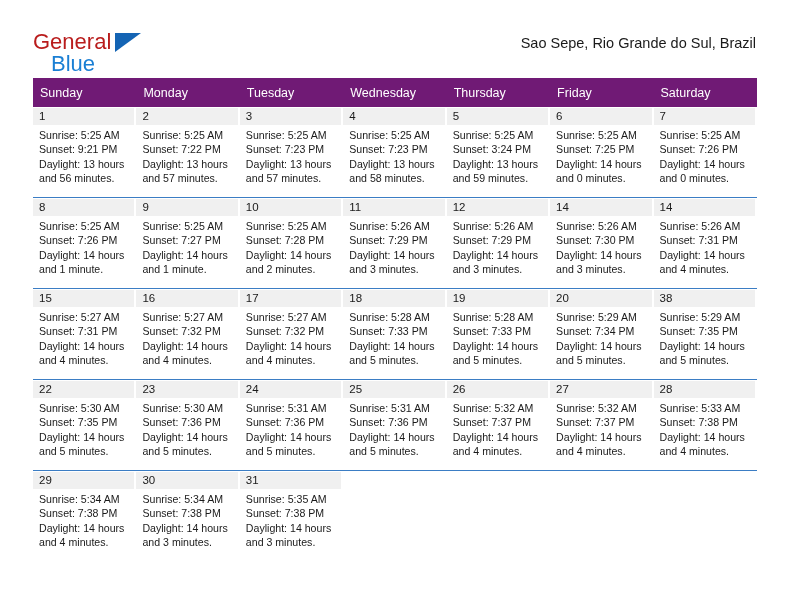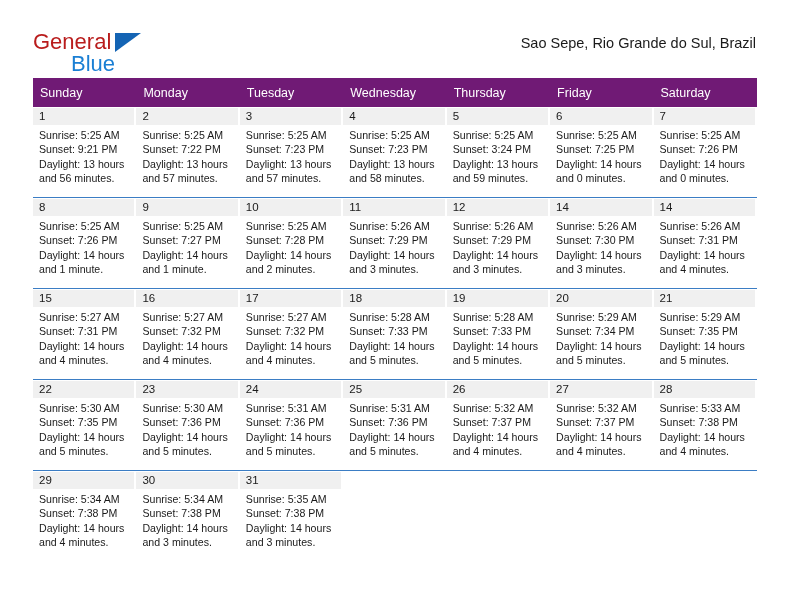--- a/index.html
+++ b/index.html
@@ -52,21 +52,21 @@
     top: 5px;
     width: 0;
     height: 0;
     border-left: 26px solid #1464b4;
     border-bottom: 19px solid transparent;
   }
   .logo-blue {
     font-size: 22px;
     color: #1a7fd4;
     line-height: 24px;
-    margin-left: 38px;
+    margin-left: 18px;
     display: block;
     margin-top: -2px;
     font-family: "Liberation Sans", sans-serif;
   }
   .title-block {
     text-align: right;
     flex: 1 1 auto;
     padding-right: 1px;
   }
   .cal-title {
@@ -394,21 +394,21 @@
                 <div class="daybody">
                   <div>Sunrise: 5:29 AM</div>
                   <div>Sunset: 7:34 PM</div>
                   <div>Daylight: 14 hours</div>
                   <div>and 5 minutes.</div>
                 </div>
               </div>
             </td>
             <td>
               <div class="daycell">
-                <div class="daynum-band">21</div>
+                <div class="daynum-band">38</div>
                 <div class="daybody">
                   <div>Sunrise: 5:29 AM</div>
                   <div>Sunset: 7:35 PM</div>
                   <div>Daylight: 14 hours</div>
                   <div>and 5 minutes.</div>
                 </div>
               </div>
             </td>
           </tr>
           <tr>

